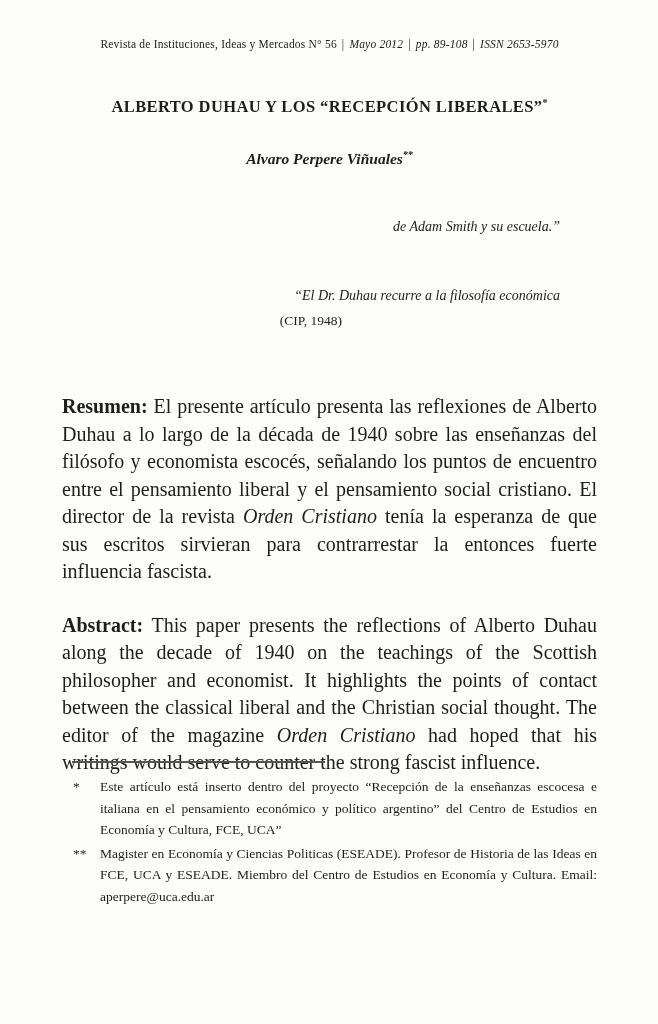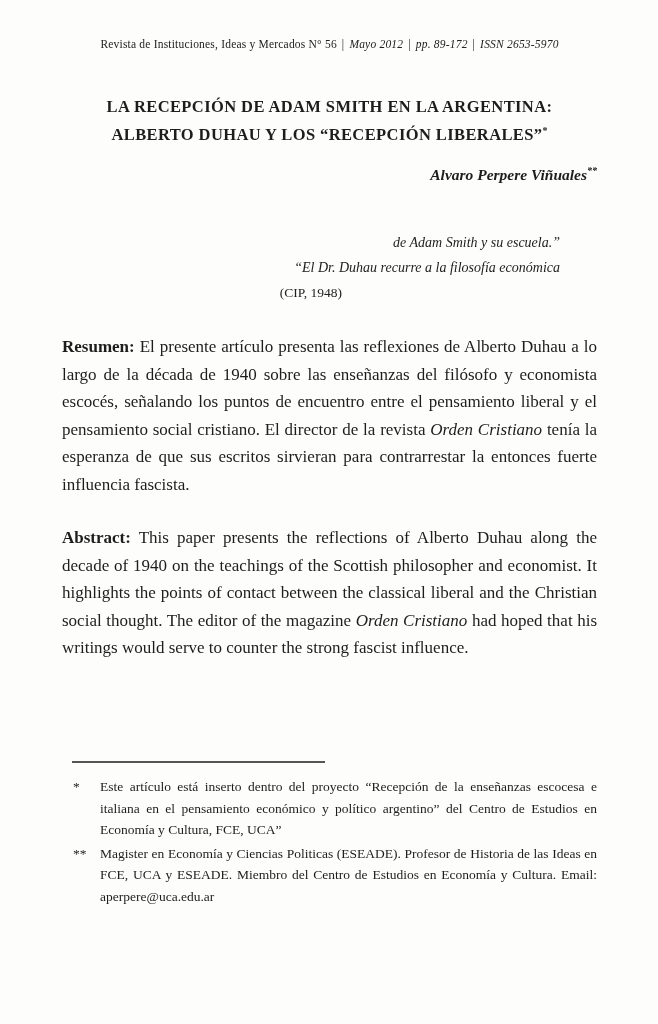--- a/index.html
+++ b/index.html
@@ -26,61 +26,61 @@
     text-align: center;
     font-size: 11.5px;
     letter-spacing: 0.2px;
     white-space: nowrap;
     color: #222;
   }
   .journal-header .sep {
     margin: 0 5px;
     font-weight: normal;
   }
-  .it { font-style: italic; }
+  .it { font-style: italic; margin-top: 44px; }
   
   .title {
     margin: 43px 0 0 0;
     font-size: 16.5px;
     font-weight: bold;
     line-height: 28px;
     text-align: center;
     letter-spacing: 0.4px;
   }
   .title .tline { display: block; }
   sup.marker {
     font-size: 10px;
     line-height: 0;
     vertical-align: 6px;
     letter-spacing: 0;
   }
   
   .author {
-    margin-top: 17px;
-    text-align: right;
+    margin-top: 29px;
+    text-align: center;
     font-size: 15.5px;
     font-style: italic;
     font-weight: bold;
   }
   
   .epigraph {
     margin: 46px 37px 0 0;
     text-align: right;
     font-size: 14px;
     line-height: 25px;
   }
   .ep-attr {
     font-style: normal;
     font-size: 13.5px;
     text-align: center;
   }
   
   .body-par {
-    margin: 28px 0 0 0;
-    font-size: 17px;
+    margin: 60px 0 0 0;
+    font-size: 20px;
     line-height: 27.5px;
     text-align: justify;
   }
   .body-par.abstract { margin-top: 26px; }
   .par-label { font-weight: bold; }
   
   .footnotes {
     position: absolute;
     top: 761px;
     left: 62px;
@@ -106,25 +106,24 @@
   }
   .fn-text { flex: 1; }
 </style>
 </head>
 <body>
 
 <div class="page">
   <div class="content">
 
     <div class="journal-header">
-      <span>Revista de Instituciones, Ideas y Mercados N° 56</span><span class="sep">|</span><span class="it">Mayo 2012</span><span class="sep">|</span><span class="it">pp. 89-172</span><span class="sep">|</span><span class="it">ISSN 2653-5970</span>
+      <span>Revista de Instituciones, Ideas y Mercados N° 56</span><span class="sep">|</span><span class="it">Mayo 2012</span><span class="sep">|</span><span class="it">pp. 89-108</span><span class="sep">|</span><span class="it">ISSN 2653-5970</span>
     </div>
 
     <h1 class="title">
-      <span class="tline">LA RECEPCIÓN DE ADAM SMITH EN LA ARGENTINA:</span>
       <span class="tline"><span>ALBERTO DUHAU Y LOS “RECEPCIÓN LIBERALES”</span><sup class="marker">*</sup></span>
     </h1>
 
     <div class="author">
       <span>Alvaro Perpere Viñuales</span><sup class="marker">**</sup>
     </div>
 
     <div class="epigraph">
       <div class="it">de Adam Smith y su escuela.”</div>
       <div class="it">“El Dr. Duhau recurre a la filosofía económica</div>

